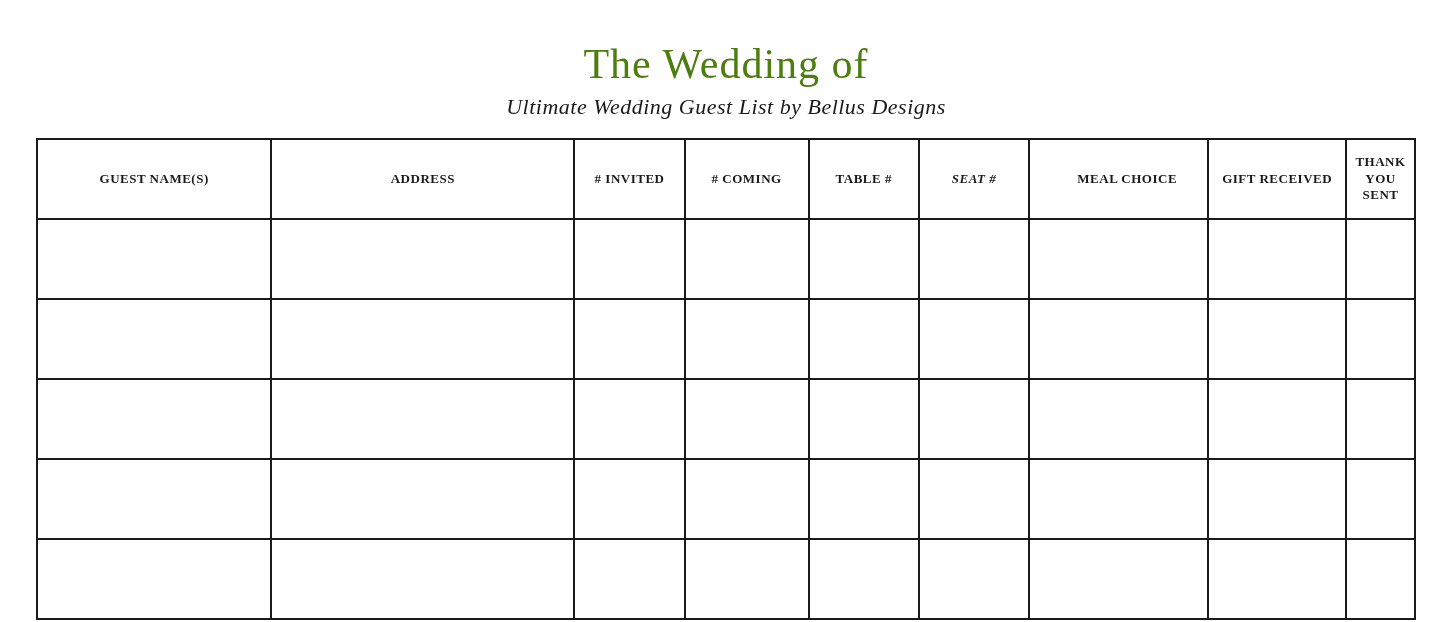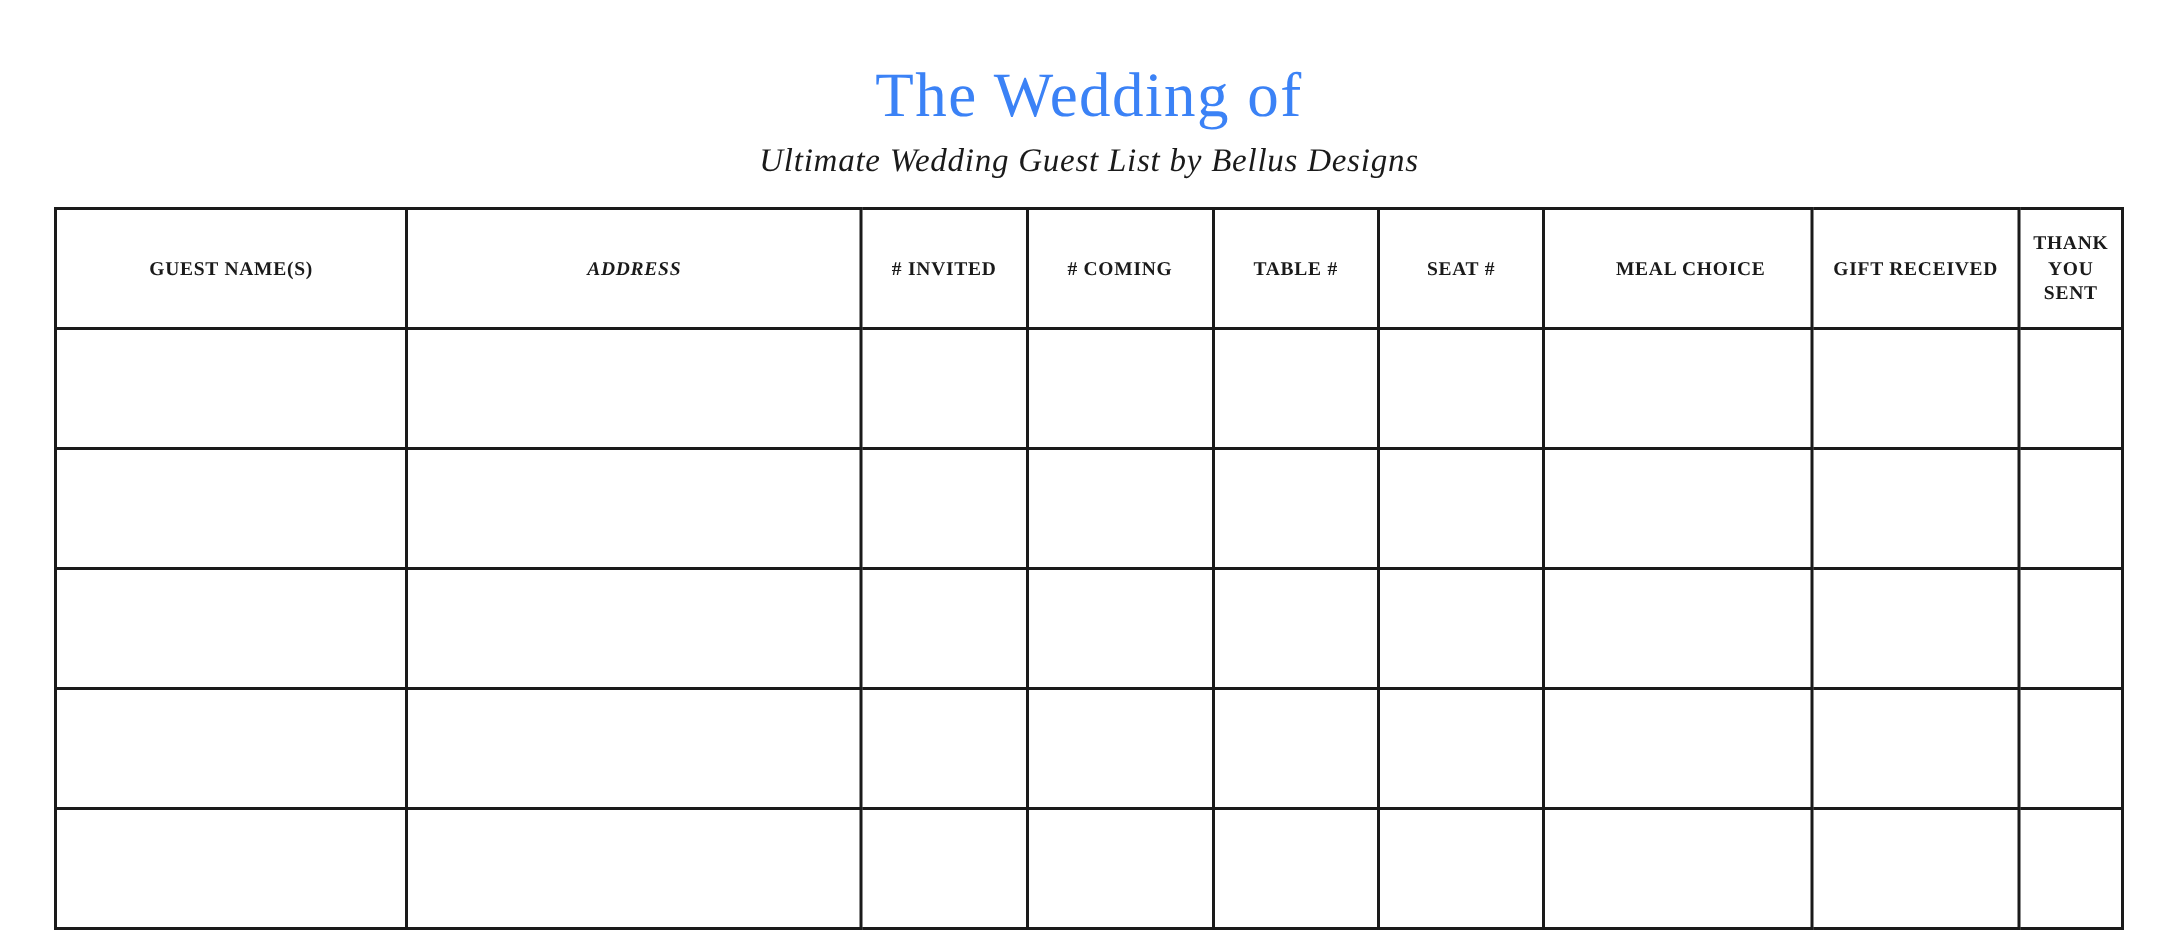--- a/index.html
+++ b/index.html
@@ -15,21 +15,21 @@
       min-height: 622px;
       display: flex;
       flex-direction: column;
       align-items: center;
       padding-top: 40px;
     }
 
     .page-title {
       font-size: 42px;
       font-weight: normal;
-      color: #3b82f6;
+      color: #4d7c0f;
       margin-bottom: 6px;
       letter-spacing: 1px;
     }
 
     .page-subtitle {
       font-style: italic;
       font-size: 22px;
       color: #1a1a1a;
       margin-bottom: 18px;
       letter-spacing: 0.5px;
@@ -58,25 +58,25 @@
       line-height: 1.3;
       color: #1a1a1a;
     }
 
     tbody tr td {
       border: 2px solid #1a1a1a;
       height: 80px;
     }
 
     .col-guest    { width: 17%; }
-    .col-address  { width: 22%; font-style: italic; }
+    .col-address  { width: 22%; }
     .col-invited  { width: 8%; }
     .col-coming   { width: 9%; }
     .col-table    { width: 8%; }
-    .col-seat     { width: 8%; }
+    .col-seat     { width: 8%; font-style: italic; }
     .col-meal     { width: 13%; padding-left: 21px; }
     .col-gift     { width: 10%; }
     .col-thank    { width: 7%; }
 
     .th-header-row th {
       height: 80px;
       margin-left: 15px;
     }
   </style>
 </head>

